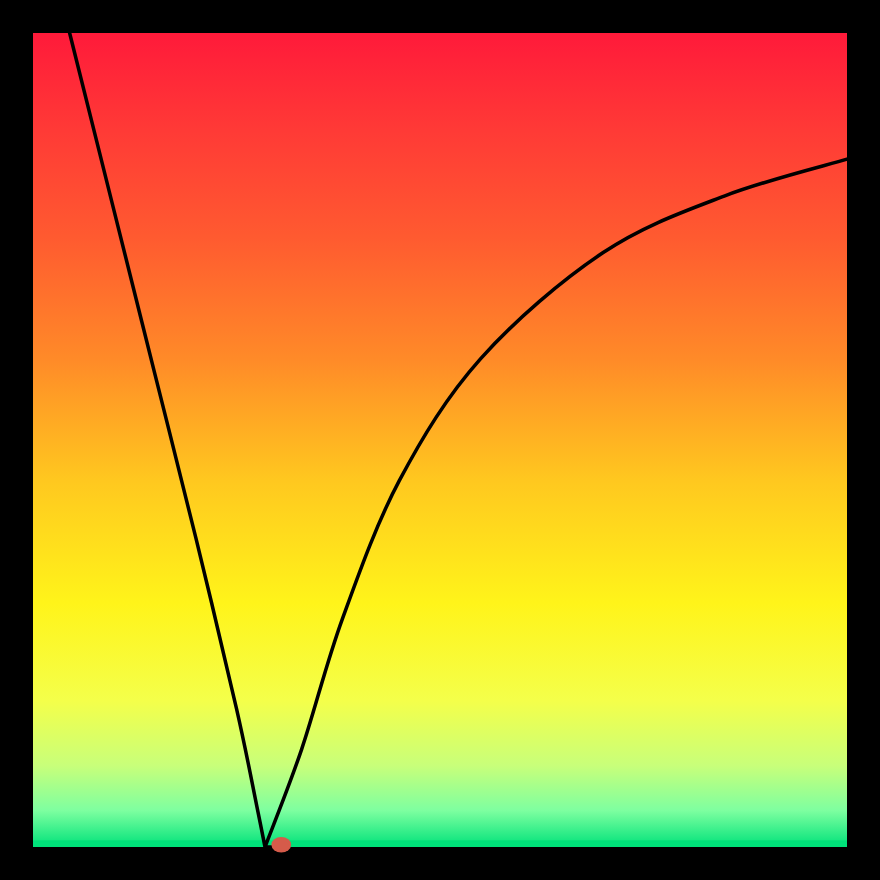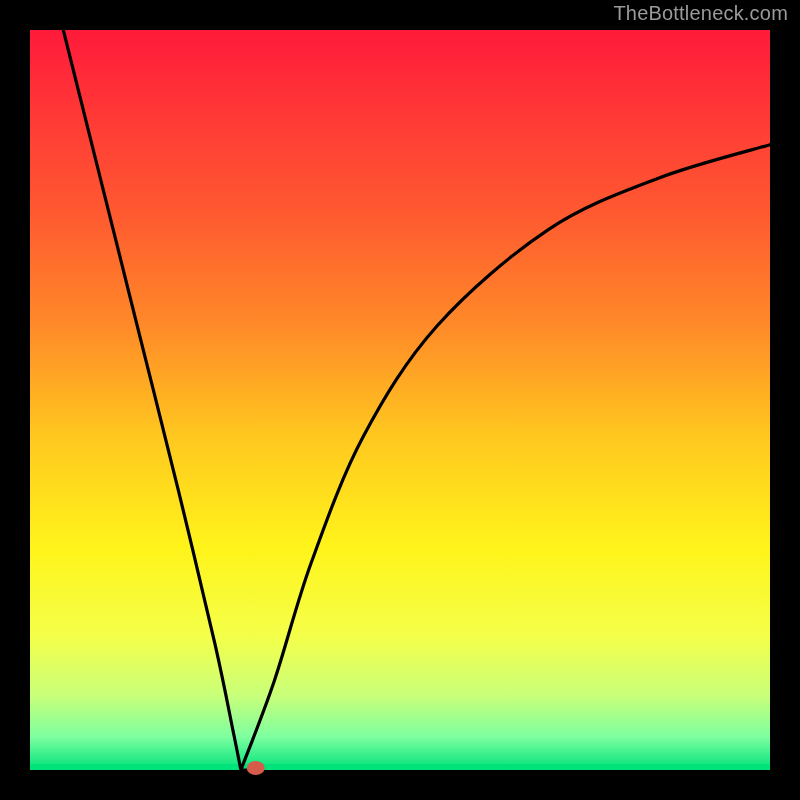--- a/index.html
+++ b/index.html
@@ -55,14 +55,13 @@
     </defs>
 
     <rect id="plot-rect" fill="url(#bg-grad)" x="30" y="30" width="740" height="740"></rect>
 
     <rect id="baseline-strip" height="6" fill="#00e27a" x="30" y="764" width="740"></rect>
 
     <path id="curve" fill="none" stroke="#000" stroke-width="3.2" stroke-linejoin="round" stroke-linecap="round" d="M 63.3 30 C 70.08333333333333 57.133333333333326 91.05 140.99999999999997 104 192.79999999999998 C 116.95 244.6 128.66666666666666 291.4666666666667 141 340.8 C 153.33333333333334 390.1333333333333 165.66666666666666 438.23333333333335 178 488.8 C 190.33333333333334 539.3666666666667 205.75 603.4999999999999 215 644.1999999999999 C 224.25 684.9 229.18333333333337 712.0333333333333 233.50000000000003 733 C 237.8166666666667 753.9666666666667 239.66666666666666 763.8333333333334 240.89999999999998 770 L 249.78 770 L 240.89999999999998 770C 246.45 755.2 262.48333333333335 715.7333333333333 274.20000000000005 681.2 C 285.91666666666674 646.6666666666667 296.4 603.5 311.2 562.8 C 326 522.0999999999999 342.0333333333333 476.4666666666667 363 437.00000000000006 C 383.9666666666667 397.5333333333334 406.16666666666674 360.53333333333336 437.00000000000006 326 C 467.83333333333337 291.46666666666664 511 254.4666666666667 548 229.8 C 585 205.13333333333333 622 192.1833333333333 659 177.99999999999997 C 696 163.81666666666663 751.5 150.25 770 144.70000000000002"></path>
 
     <ellipse id="marker" rx="9" ry="7" cx="255.7" cy="768" fill="#d55b4a"></ellipse>
   </svg>
-  <div class="attribution">TheBottleneck.com</div>
 </div>
 
 </body></html>

